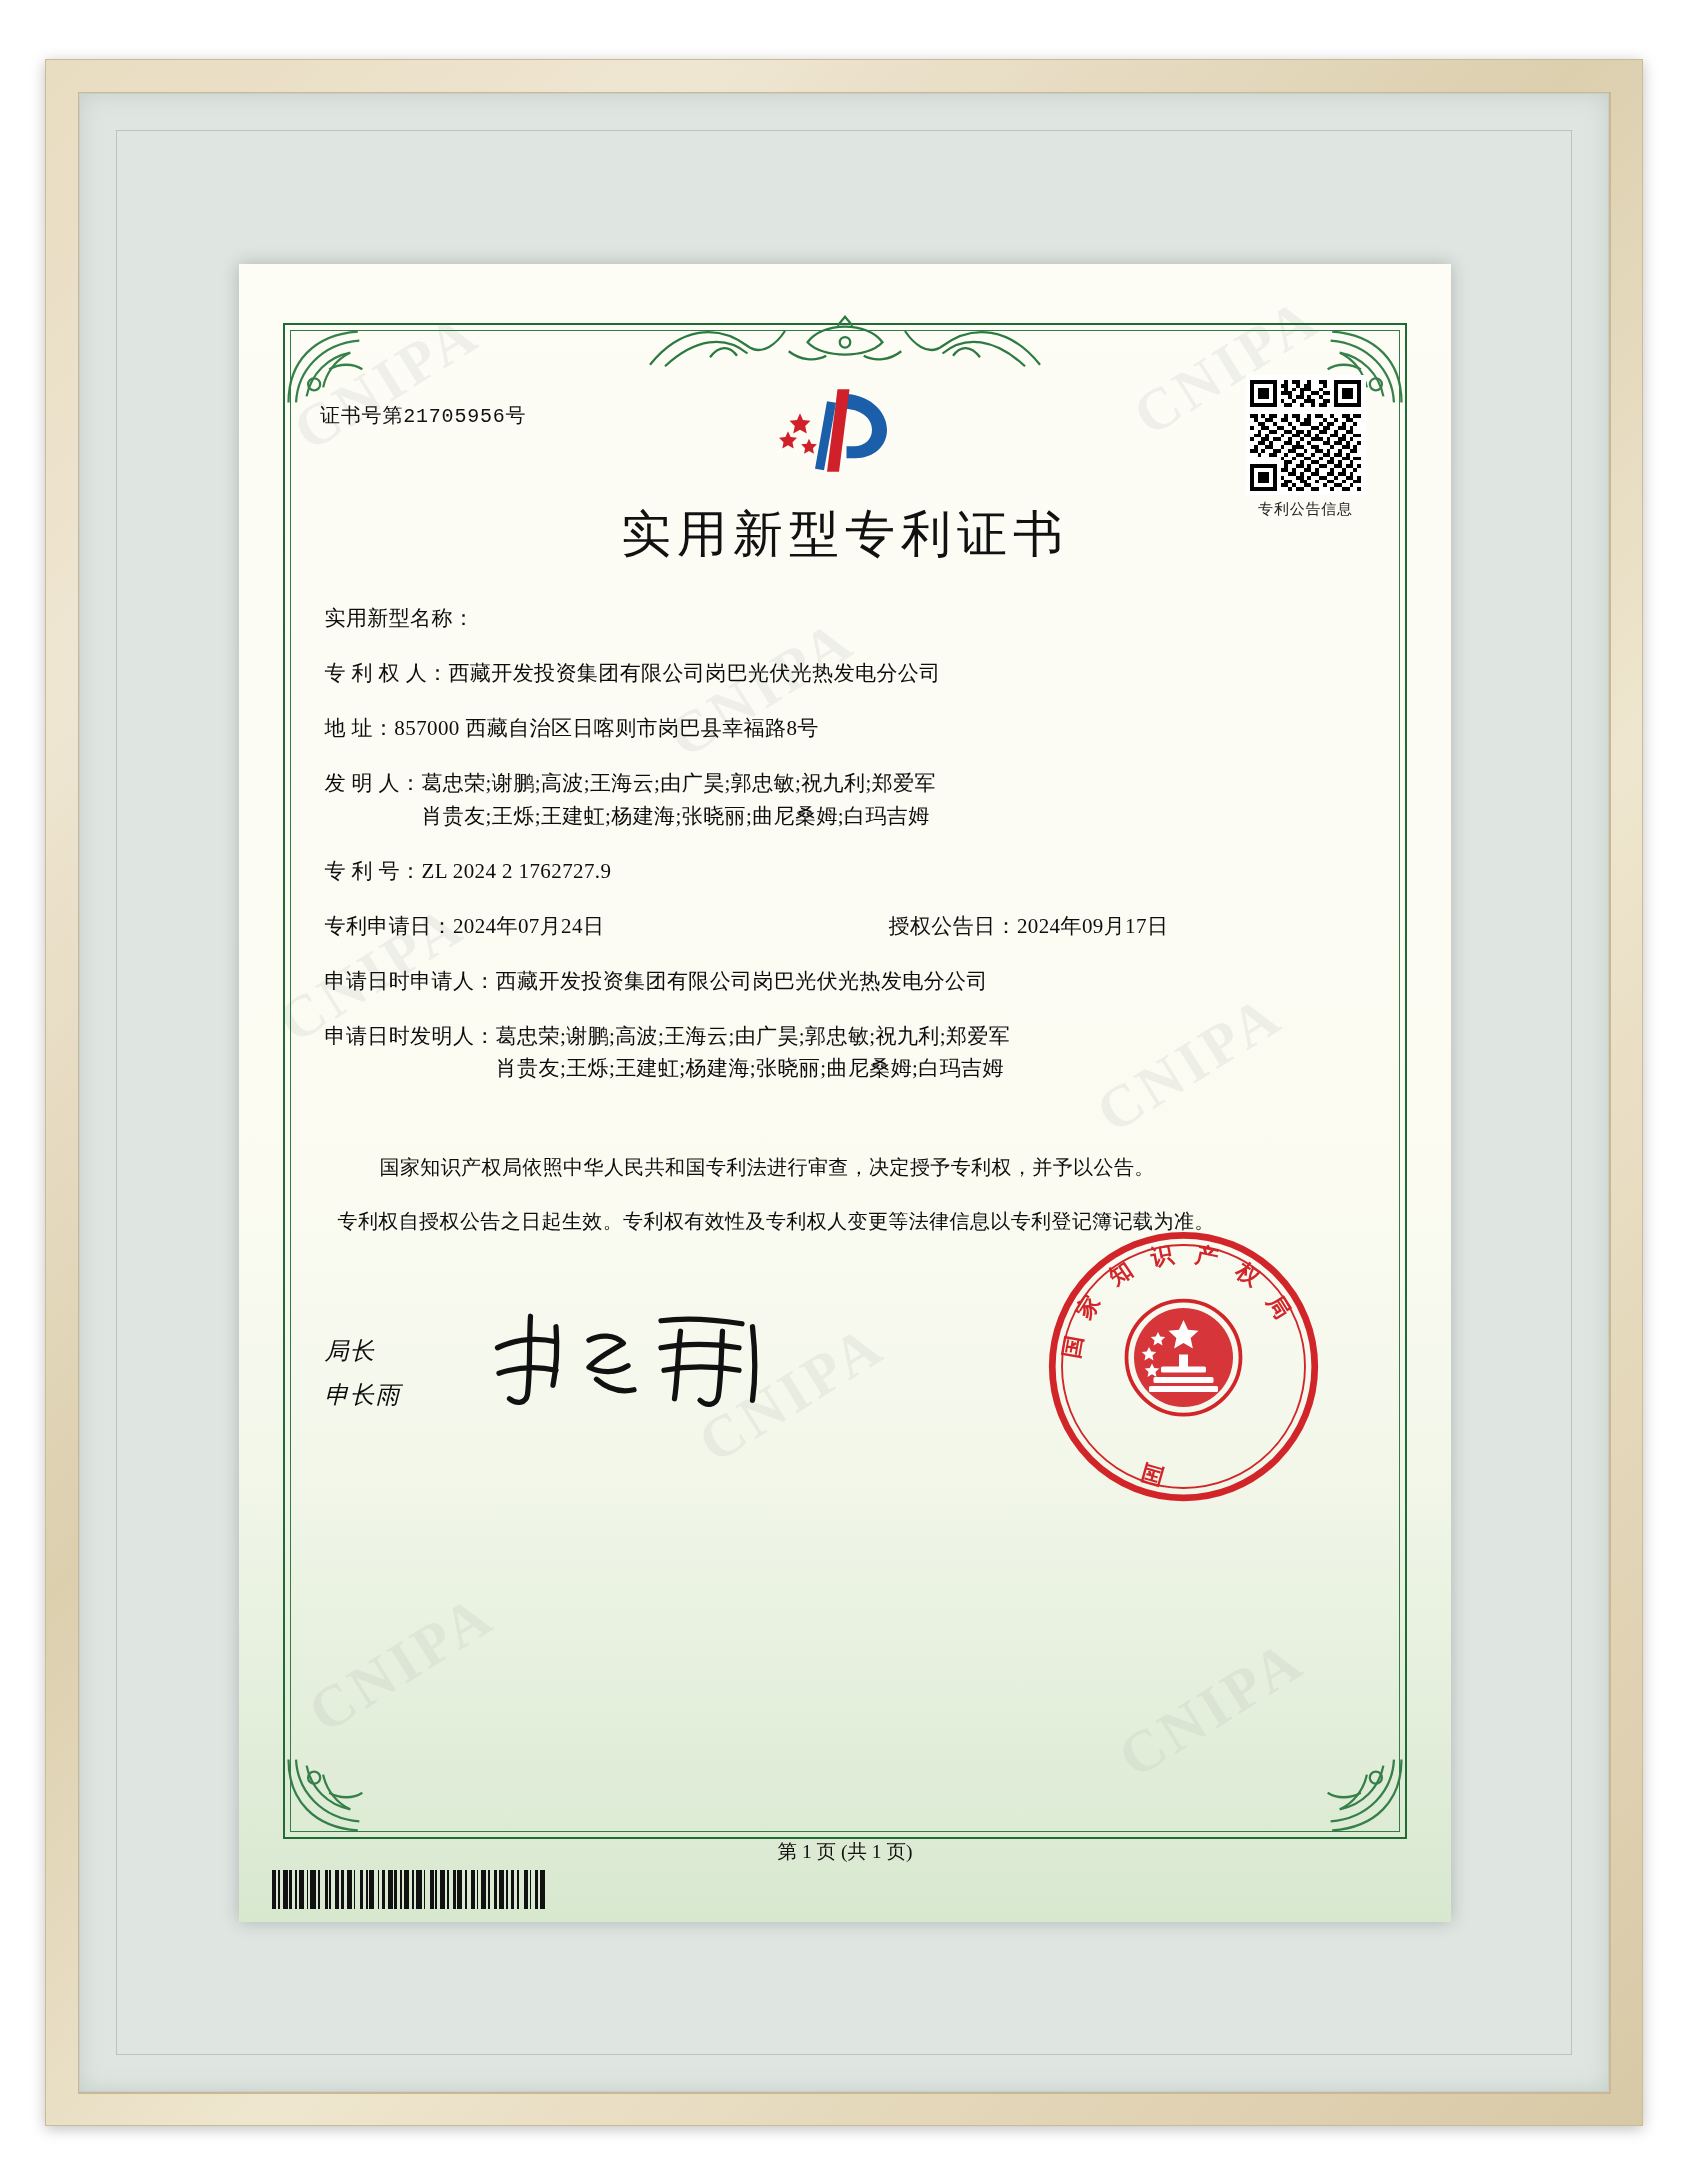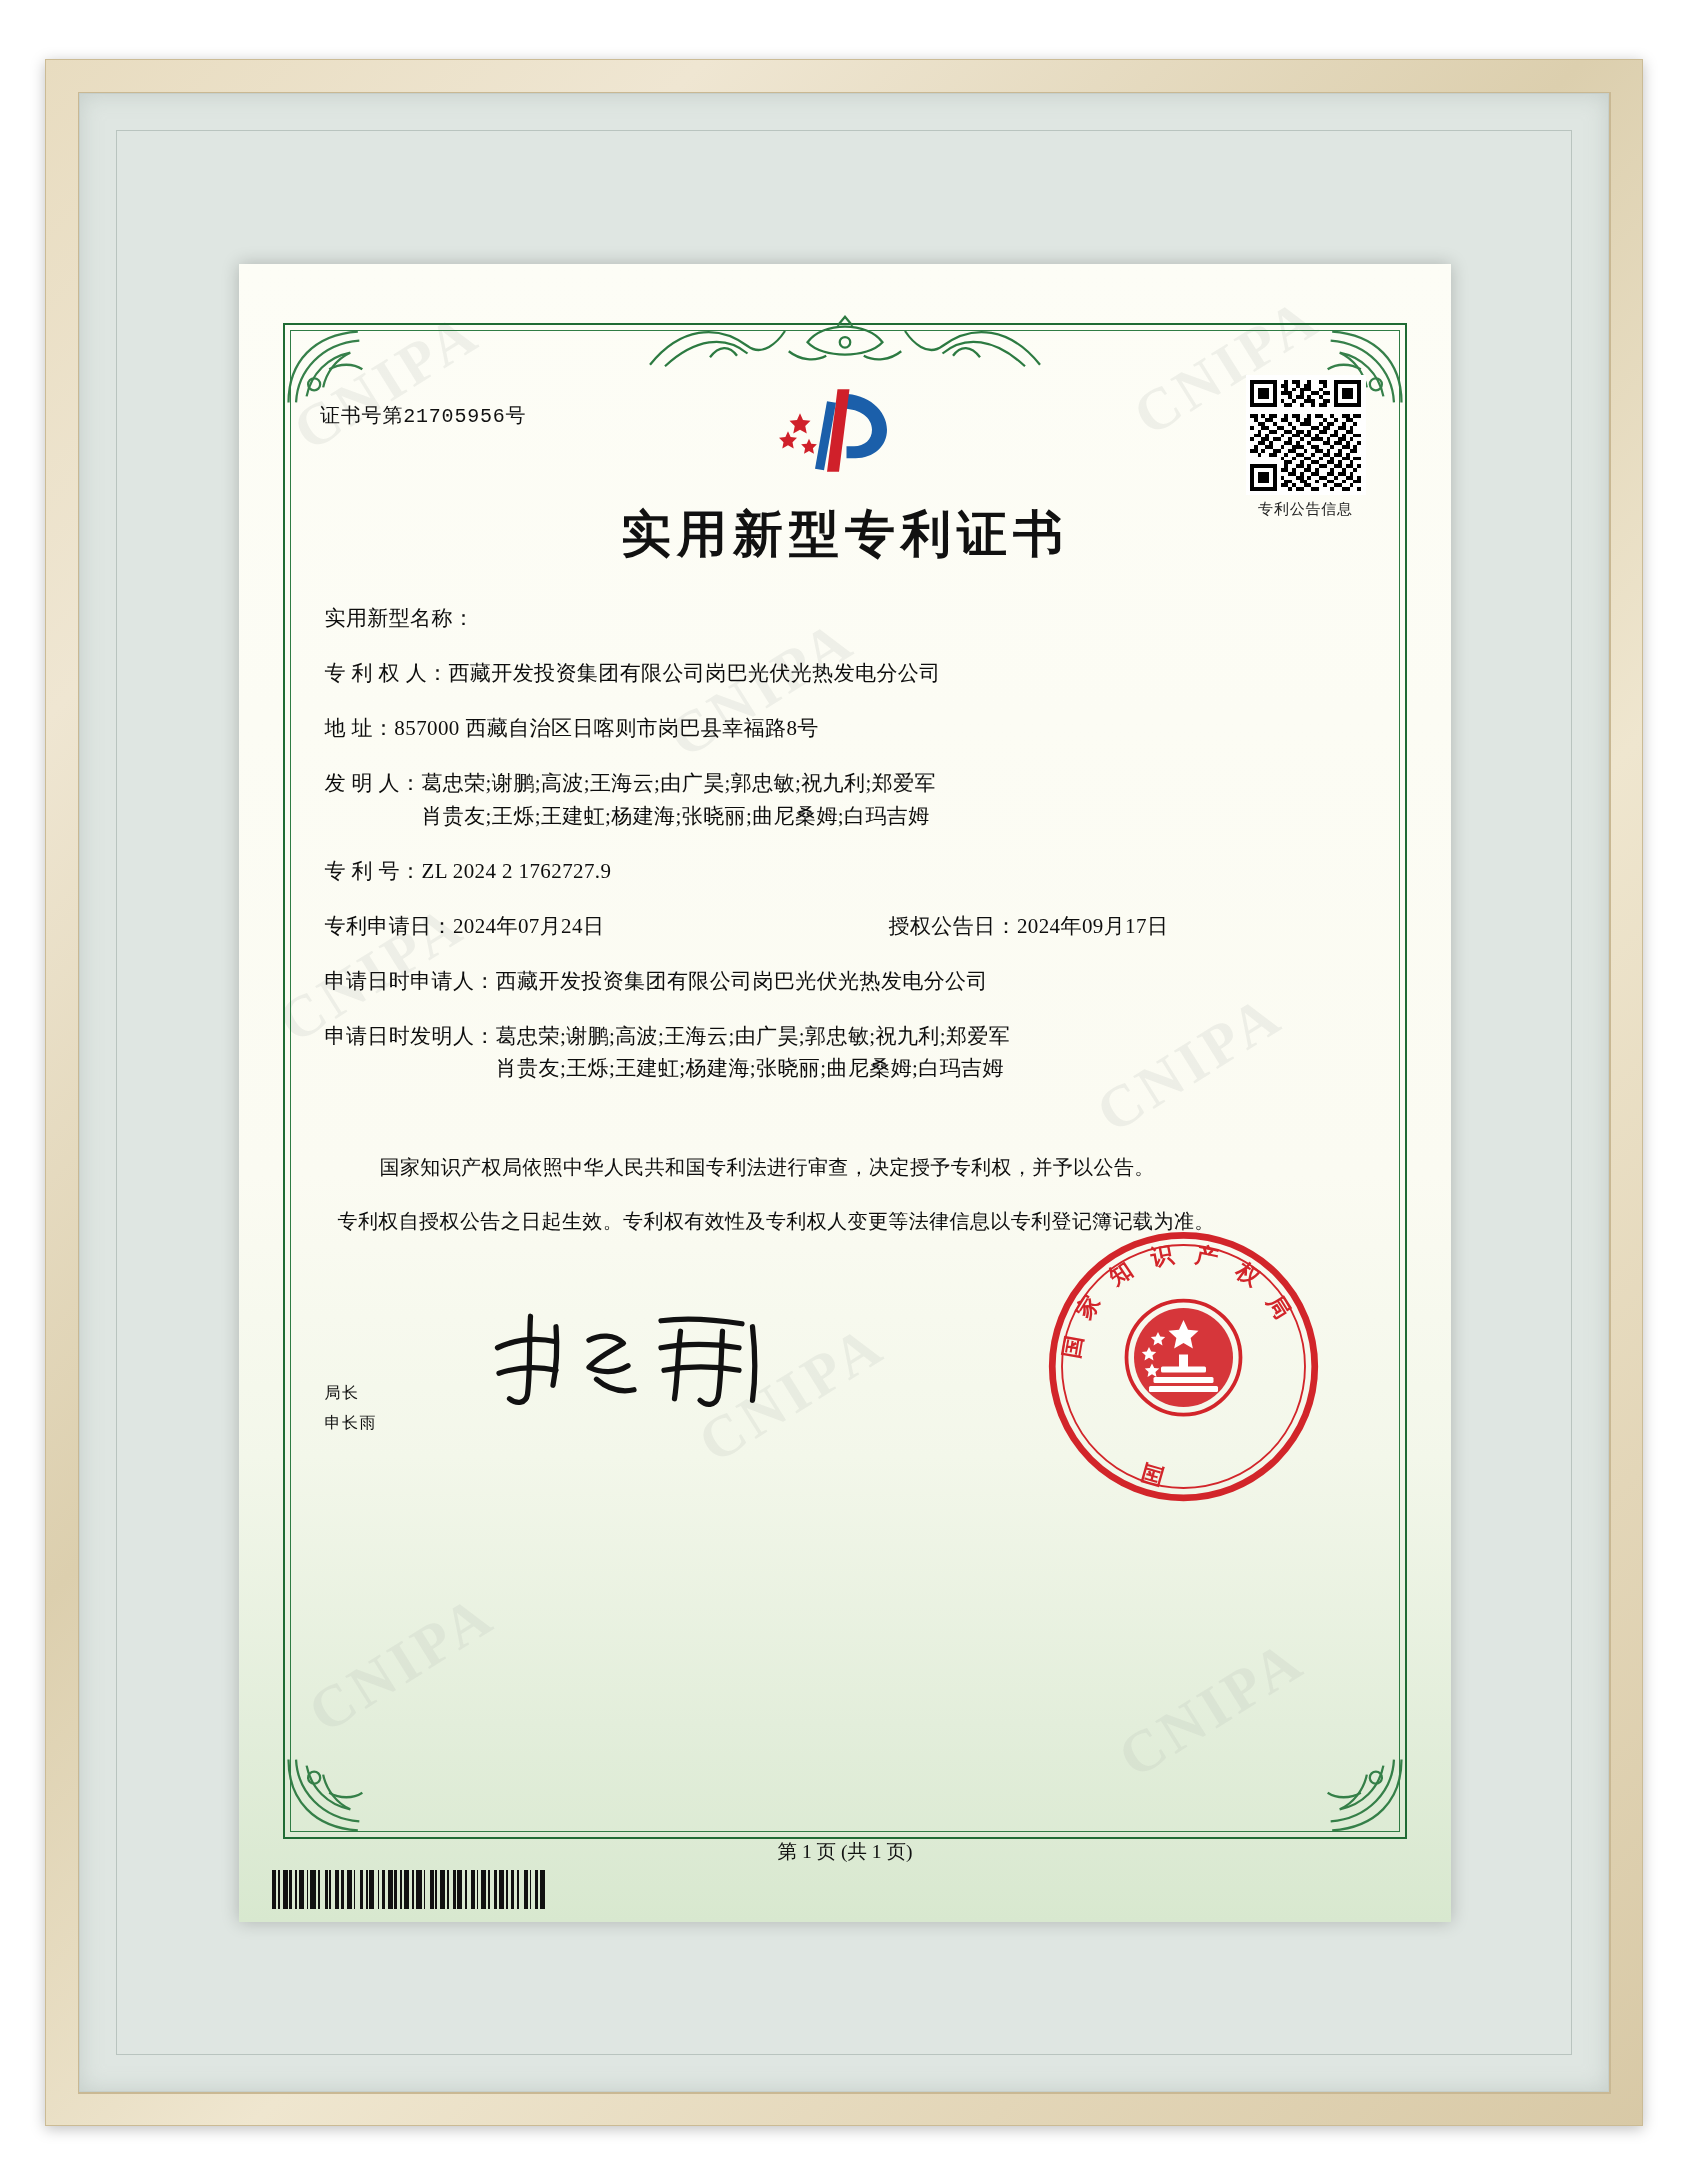--- a/index.html
+++ b/index.html
@@ -171,21 +171,21 @@
     letter-spacing: 0.8px;
   }
 
   .title {
     position: absolute;
     left: 0;
     right: 0;
     top: 147px;
     text-align: center;
     font-size: 50px;
-    font-weight: bold;
+    font-weight: normal;
     letter-spacing: 6px;
     color: #111;
     font-family: "DejaVu Serif", "Liberation Serif", serif;
   }
 
   .fields {
     position: absolute;
     left: 13.5px;
     right: 10px;
     top: 248px;
@@ -224,25 +224,26 @@
     line-height: 2.05;
     color: #0d0d0d;
     letter-spacing: 0.4px;
   }
   .statement p { margin: 13px; }
   .statement .indent { text-indent: 42px; }
 
   .director {
     position: absolute;
     left: 13.5px;
-    top: 1024px;
-    font-size: 16px;
+    top: 975px;
+    font-size: 24px;
     line-height: 1.85;
     color: #0d0d0d;
     letter-spacing: 1.5px;
+    font-style: italic;
   }
   .signature {
     position: absolute;
     left: 173px;
     top: 947px;
     width: 315px;
     height: 113px;
     color: #111;
   }
 

